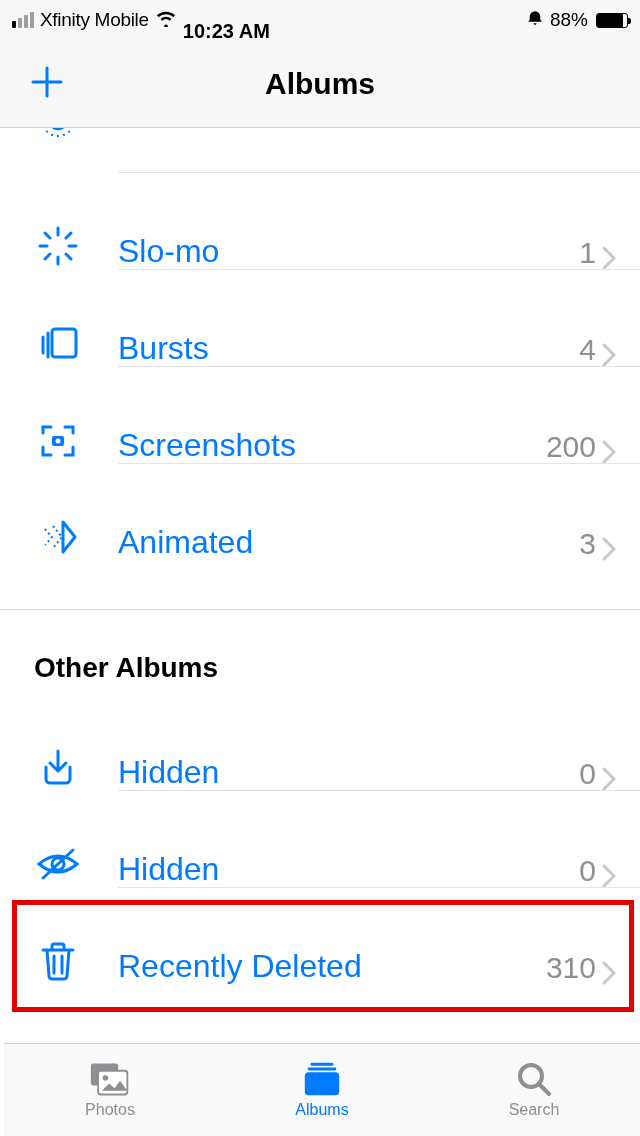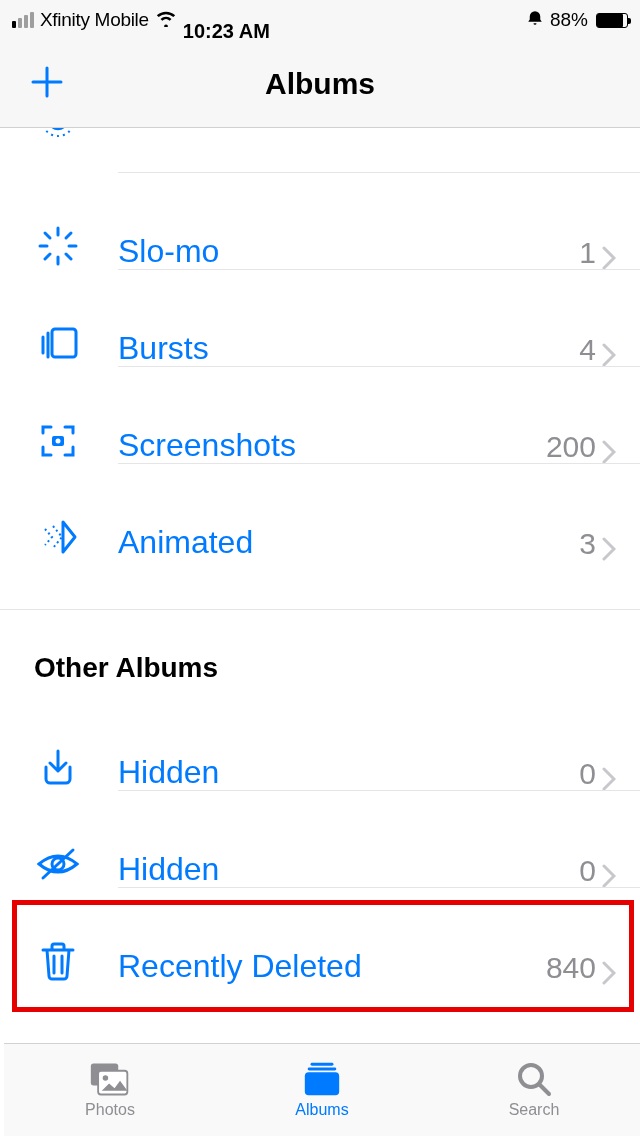--- a/index.html
+++ b/index.html
@@ -304,21 +304,21 @@
     <div class="row-sep"></div>
   </div>
 
   <div class="row">
     <div class="row-icon">
       <svg width="38" height="42" viewBox="0 0 38 42">
           <path d="M4 10 h30 M13 10 V6 a2 2 0 0 1 2-2 h8 a2 2 0 0 1 2 2 v4 M8 10 l2 26 a3 3 0 0 0 3 3 h12 a3 3 0 0 0 3-3 l2-26 M15 16 v17 M23 16 v17" stroke="#007aff" stroke-width="3" fill="none" stroke-linecap="round" stroke-linejoin="round"></path>
         </svg>
     </div>
     <div class="row-label">Recently Deleted</div>
-    <div class="row-count">840</div>
+    <div class="row-count">310</div>
     <svg class="chevron" viewBox="0 0 14 24">
         <path d="M2 2l10 10L2 22" stroke="#c7c7cc" stroke-width="3" fill="none" stroke-linecap="round"></path>
       </svg>
   </div>
 
 </div>
 
 <div class="highlight-box"></div>
 
 <div class="tab-bar">

